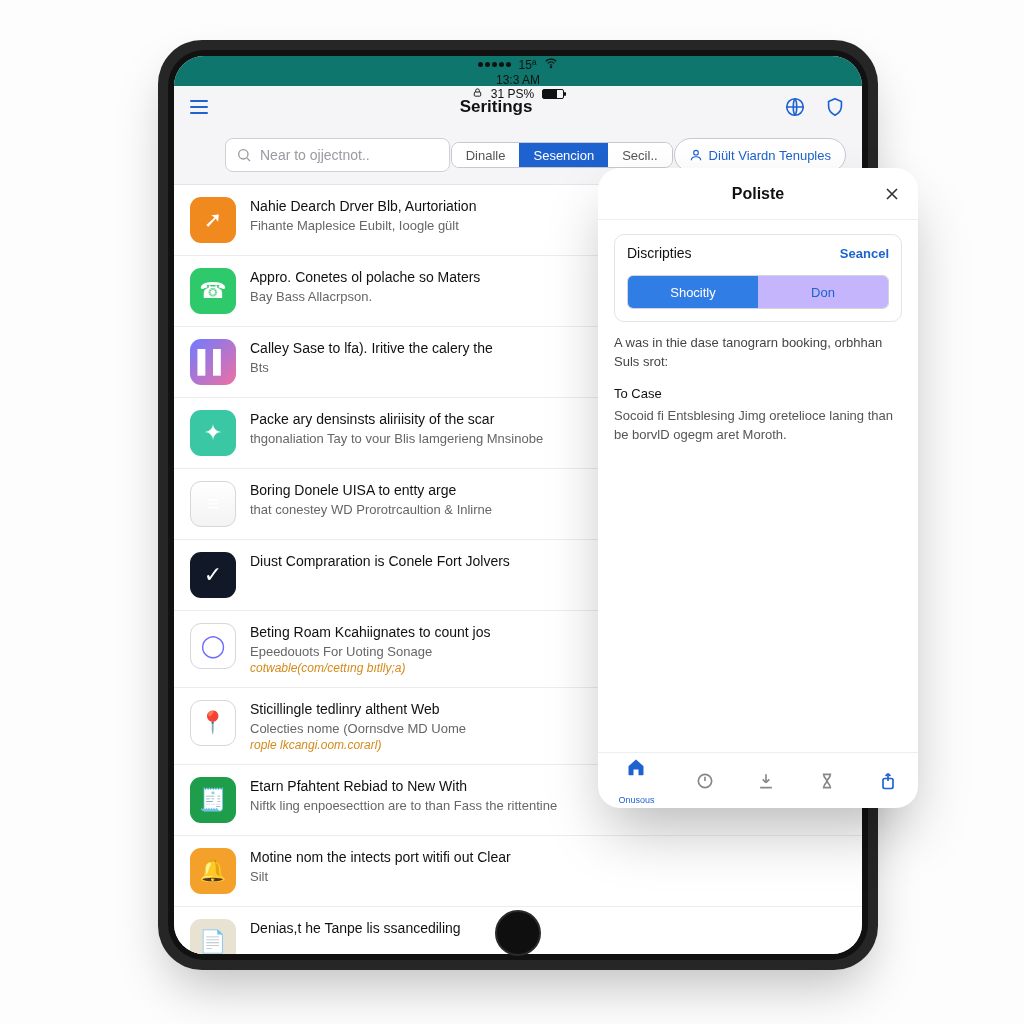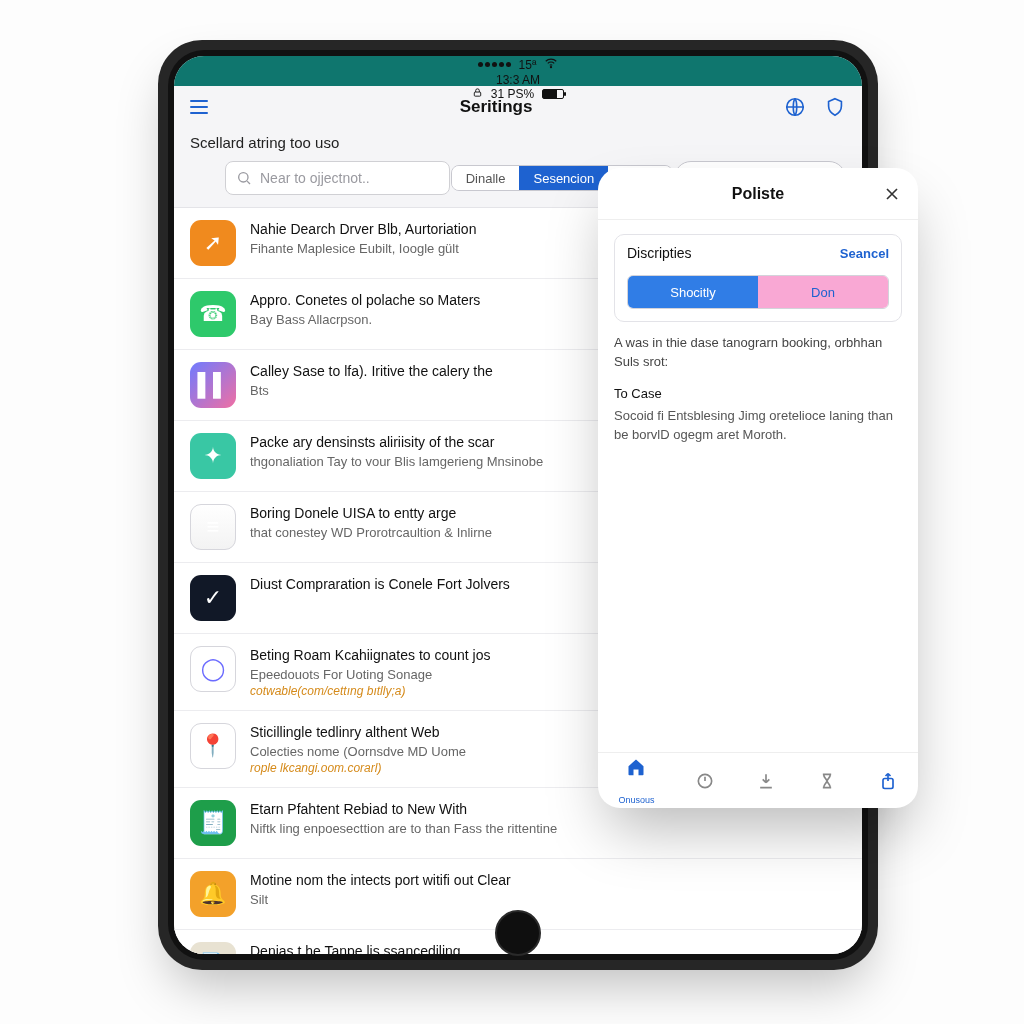--- a/index.html
+++ b/index.html
@@ -76,21 +76,21 @@
     display:flex; flex-direction:column; overflow:hidden;
   }
   .card-head{display:flex;align-items:center;justify-content:center;position:relative;height:52px;border-bottom:1px solid #eee;}
   .card-head h2{font-size:16px;font-weight:600;color:#111;}
   .close-x{position:absolute;right:14px;top:14px;width:24px;height:24px;display:flex;align-items:center;justify-content:center;color:#333;}
   .card-body{flex:1;padding:14px 16px;font-size:13px;color:#333;overflow:hidden;}
   .section{border:1px solid #e3e3e8;border-radius:10px;overflow:hidden;margin-bottom:12px;}
   .section-head{display:flex;justify-content:space-between;align-items:center;padding:10px 12px;font-size:14px;}
   .section-head a{color:#1e62d0;text-decoration:none;font-size:13px;font-weight:bold;}
   .tabs2{display:flex;border:1px solid #d3d3da;border-radius:6px;overflow:hidden;margin:4px 12px 12px 12px;}
-  .tabs2 button{flex:1;border:none;height:32px;font-size:13px;background:#f9a8d4;color:#1e62d0;}
+  .tabs2 button{flex:1;border:none;height:32px;font-size:13px;background:#c4b5fd;color:#1e62d0;}
   .tabs2 button.active{background:#307de6;color:#fff;}
   .card-para{line-height:1.45;color:#444;margin-bottom:14px;}
   .card-label{font-size:13px;color:#111;margin-bottom:6px;}
   .card-text2{font-size:13px;color:#555;line-height:1.45;}
 
   .tabbar{height:56px;border-top:1px solid #eee;display:flex;justify-content:space-around;align-items:center;}
   .tab{display:flex;flex-direction:column;align-items:center;gap:18px;font-size:9px;color:#888;}
   .tab.active{color:#1e62d0;}
   .tab svg{width:20px;height:20px;}
 </style>
@@ -151,21 +151,20 @@
               </svg>
           </span>
           <span class="ico" style="position:relative">
             <svg viewBox="0 0 24 24" width="22" height="22" fill="none" stroke="#1e62d0" stroke-width="1.8">
                 <path d="M12 3l7 3v5c0 5-3 8-7 10-4-2-7-5-7-10V6l7-3z"></path>
               </svg>
           </span>
         </div>
       </div>
 
-      <div class="subheader">Scellard atring too uso</div>
       <div class="toolbar">
         <div class="search">
           <svg width="16" height="16" viewBox="0 0 24 24" fill="none" stroke="#9a9aa0" stroke-width="2">
               <circle cx="11" cy="11" r="7"></circle>
               <path d="M21 21l-4.3-4.3"></path>
             </svg>
           <span>Near to ojjectnot..</span>
         </div>
         <div class="seg">
           <button>Dinalle</button>

